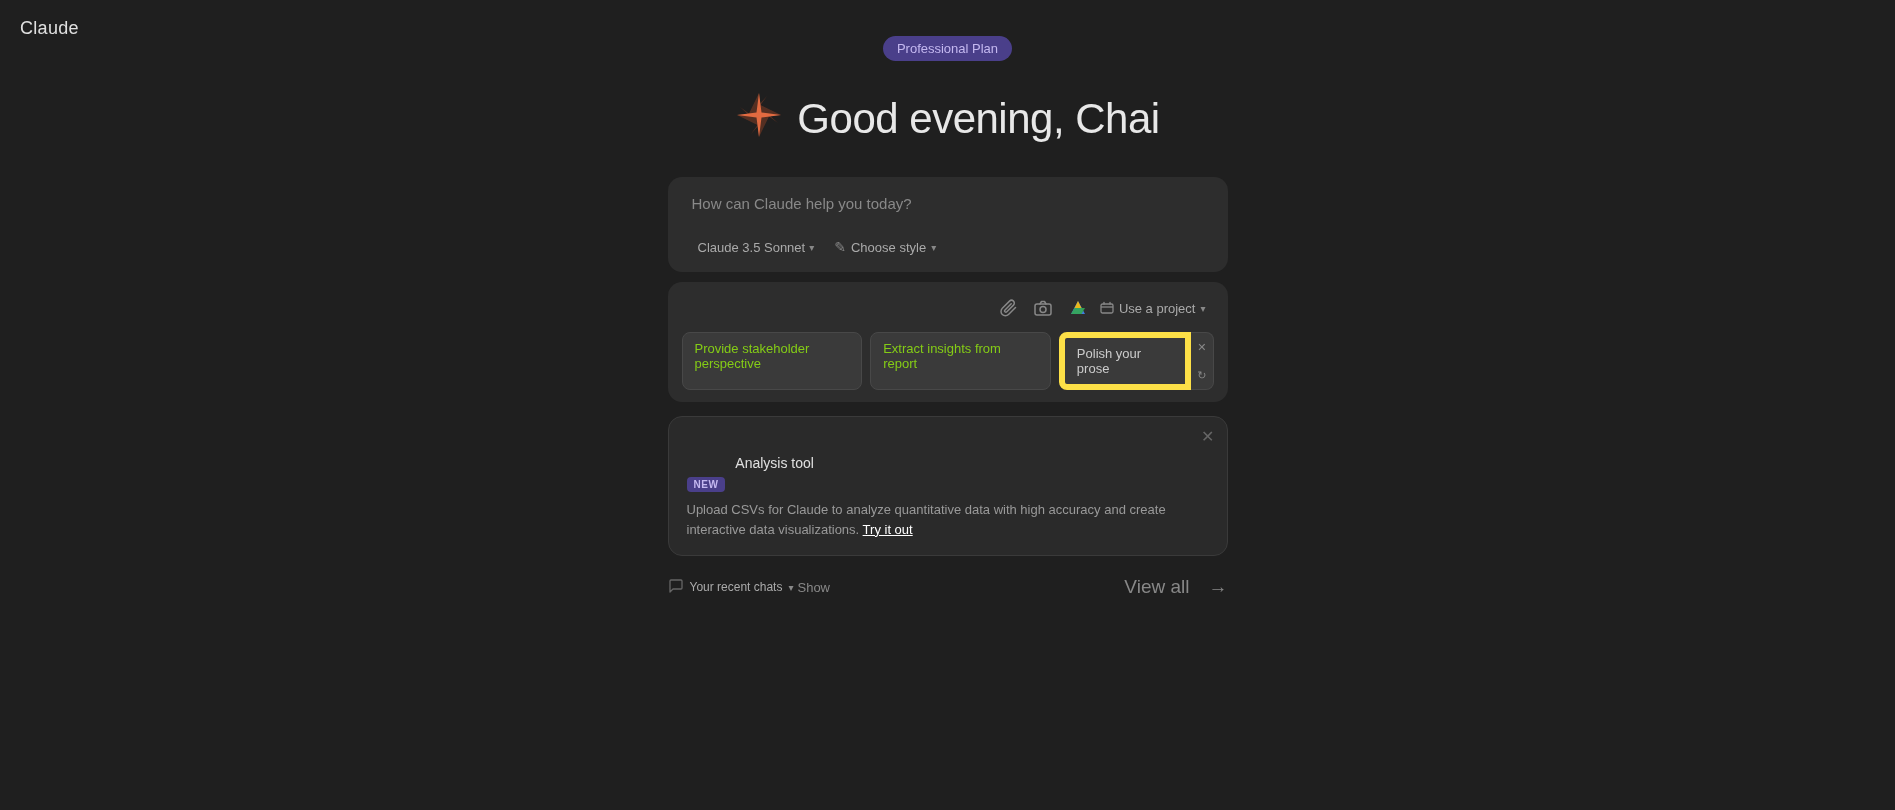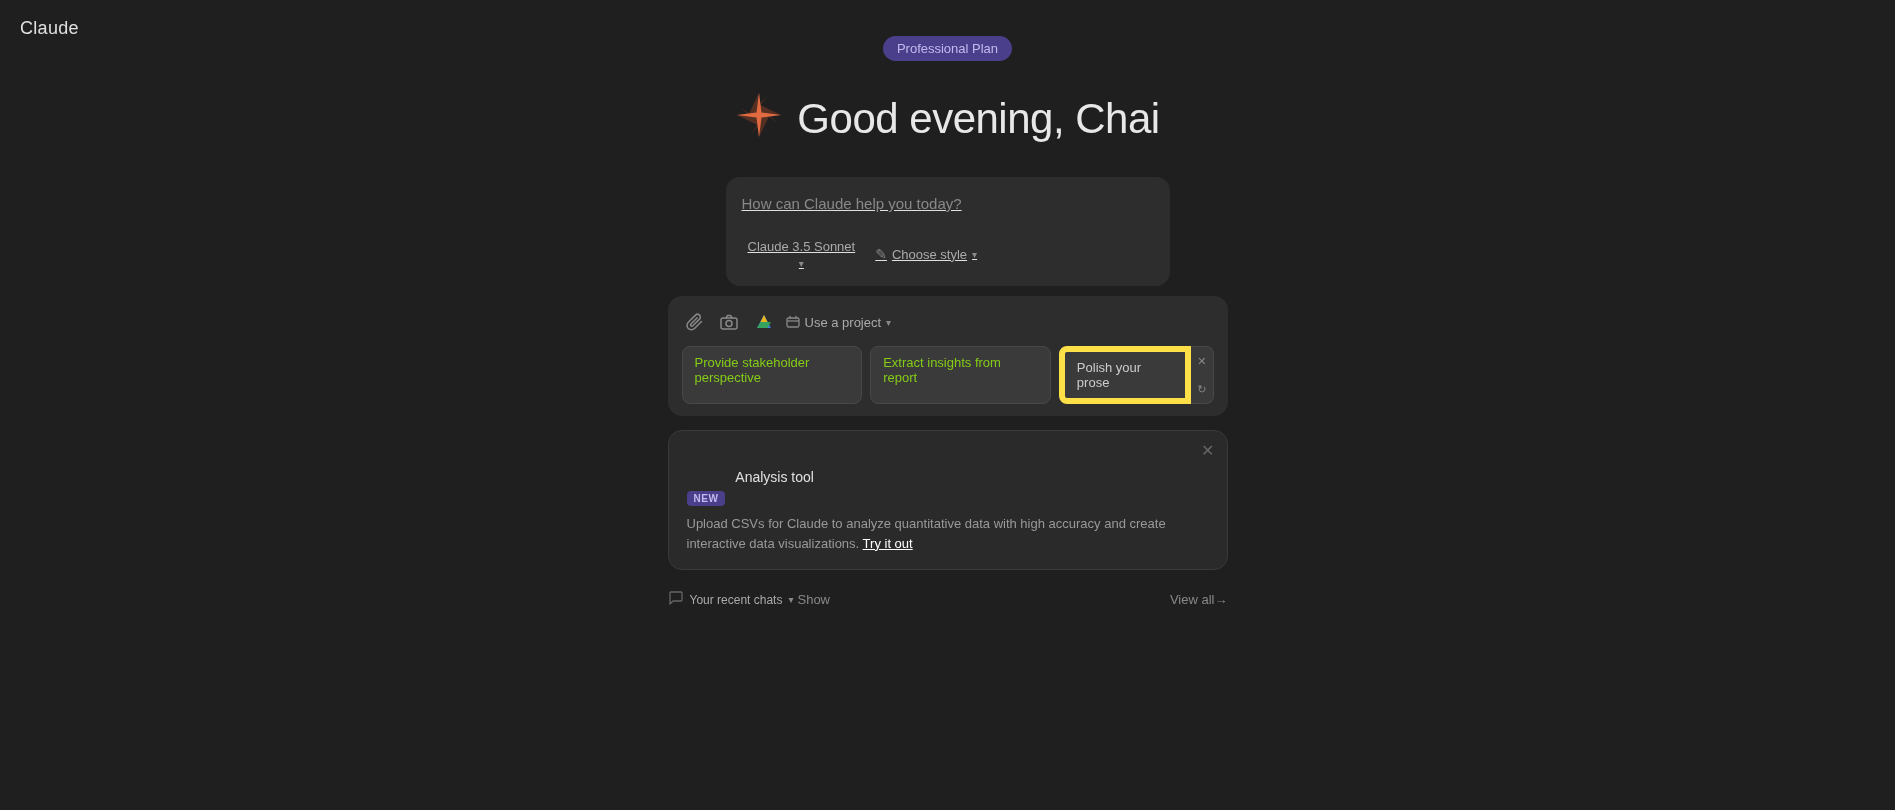--- a/index.html
+++ b/index.html
@@ -52,47 +52,45 @@
       font-size: 48px;
       line-height: 1;
     }
     .greeting-text {
       font-size: 42px;
       font-weight: 400;
       color: #e8e8e8;
       letter-spacing: -0.5px;
     }
     .input-area {
-      width: 444px;
+      width: 560px;
       background-color: #2d2d2d;
       border-radius: 14px;
-      padding: 18px 20px 14px 16px;
+      padding: 18px 20px 14px 24px;
       margin-bottom: 10px;
-      text-decoration: underline;
     }
     .input-placeholder {
       color: #888;
       font-size: 15px;
       margin-bottom: 24px;
     }
     .input-footer {
       display: flex;
       align-items: center;
       gap: 8px;
     }
     .model-selector {
       display: flex;
       align-items: center;
       gap: 4px;
       color: #aaa;
       font-size: 13px;
       cursor: pointer;
       padding: 3px 6px;
       border-radius: 6px;
-      flex-direction: column;
     }
     .chevron-down {
       font-size: 10px;
       color: #888;
     }
     .style-selector {
       display: flex;
       align-items: center;
       gap: 5px;
       color: #aaa;
@@ -108,21 +106,21 @@
     .actions-bar {
       width: 560px;
       background-color: #2d2d2d;
       border-radius: 14px;
       padding: 12px 14px;
       margin-bottom: 14px;
     }
     .actions-top {
       display: flex;
       align-items: center;
-      justify-content: flex-start;
+      justify-content: flex-end;
       margin-bottom: 10px;
     }
     .left-icons {
       display: flex;
       align-items: center;
       gap: 8px;
     }
     .icon-btn {
       background: none;
       border: none;
@@ -276,23 +274,23 @@
       display: flex;
       align-items: center;
       gap: 4px;
       color: #888;
       font-size: 13px;
       cursor: pointer;
     }
     .view-all-btn {
       display: flex;
       align-items: center;
-      gap: 0;
-      color: #888;
-      font-size: 13px;
+      gap: 19px;
+      color: #888;
+      font-size: 19px;
       cursor: pointer;
       background: none;
       border: none;
     }
     
     .star-svg { width: 48px; height: 48px; }
     
     .drive-icon-svg { width: 20px; height: 20px; }
   </style>
 </head>

